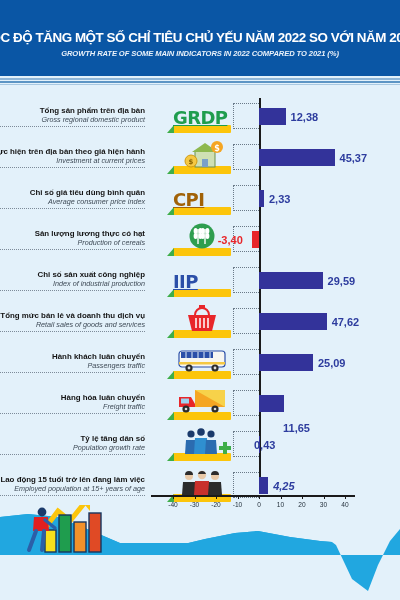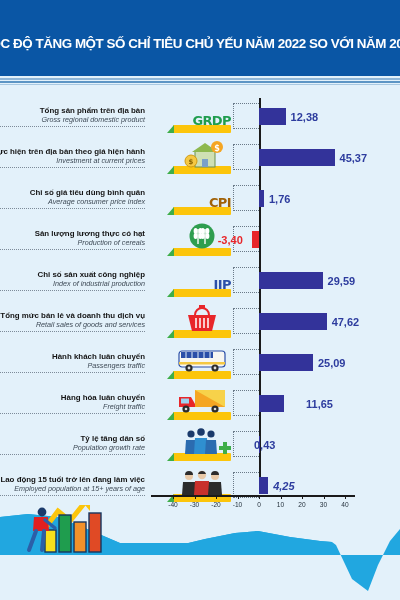--- a/index.html
+++ b/index.html
@@ -100,24 +100,25 @@
     border-style: solid;
     border-width: 0 0 8px 7px;
     border-color: transparent transparent #3fae49 transparent;
   }
   .icon-art {
     position: absolute; left: 0; bottom: 6px;
     width: 58px; height: 28px;
   }
   .icon-text {
     position: absolute; left: 0; bottom: 5px; width: 58px;
-    text-align: right;
-    font-size: 13px; font-weight: bold;
+    text-align: left;
+    font-size: 18px; font-weight: bold;
     letter-spacing: -0.6px;
     font-family: "DejaVu Sans", sans-serif;
+    text-decoration: underline;
   }
   
   .connector {
     position: absolute;
     top: 7px; height: 26px;
     border-top: 1px dotted #6a7a88;
     border-bottom: 1px dotted #6a7a88;
     border-left: 1px dotted #6a7a88;
   }
   
@@ -170,20 +171,21 @@
   .r8 { top: 332px; }
   .r9 { top: 373px; }
 </style>
 </head>
 <body>
 
 <div id="page">
 
   <div class="header">
     <div class="title-main">TỐC ĐỘ TĂNG MỘT SỐ CHỈ TIÊU CHỦ YẾU NĂM 2022 SO VỚI NĂM 2021</div>
+    <div class="title-sub">GROWTH RATE OF SOME MAIN INDICATORS IN 2022 COMPARED TO 2021 (%)</div>
   </div>
   <div class="rule-a"></div>
   <div class="rule-b"></div>
   <div class="rule-c"></div>
 
   <div class="chart" id="chart">
     <div class="axis-line"></div>
   <div class="row r0">
         <div class="labels">
           <div class="lbl-vi">Tổng sản phẩm trên địa bàn</div>
@@ -222,21 +224,21 @@
         <div class="labels">
           <div class="lbl-vi">Chỉ số giá tiêu dùng bình quân</div>
           <div class="lbl-en">Average consumer price index</div>
         </div>
         <div class="icon-wrap">
           <div class="icon-base"></div>
           <div class="icon-text" style="color: #a16207;">CPI</div>
         </div>
         <div class="connector" style="left: 233px; width: 26px;"></div>
         <div class="bar" style="top: 12px; left: 259px; width: 5.0095px;"></div>
-        <div class="value" style="left: 269.01px;">1,76</div>
+        <div class="value" style="left: 269.01px;">2,33</div>
       </div>
       <div class="row r3">
         <div class="labels">
           <div class="lbl-vi">Sản lượng lương thực có hạt</div>
           <div class="lbl-en">Production of cereals</div>
         </div>
         <div class="icon-wrap">
           <div class="icon-base"></div>
           <div class="icon-art"><svg viewBox="0 0 58 28" width="58" height="28">
         <circle cx="29" cy="14" r="12.5" fill="#2e9e4f"></circle>
@@ -322,21 +324,21 @@
         <path d="M6,11 L18,11 L22,18 L22,21 L6,21 Z" fill="#e8262a"></path>
         <rect x="8" y="12.5" width="8" height="5" fill="#9fd2f0"></rect>
         <circle cx="13" cy="23" r="3.6" fill="#2b2b2b"></circle>
         <circle cx="42" cy="23" r="3.6" fill="#2b2b2b"></circle>
         <circle cx="13" cy="23" r="1.3" fill="#ddd"></circle>
         <circle cx="42" cy="23" r="1.3" fill="#ddd"></circle>
       </svg></div>
         </div>
         <div class="connector" style="left: 233px; width: 26px;"></div>
         <div class="bar" style="top: 12px; left: 259px; width: 25.0475px;"></div>
-        <div class="value" style="left: 306px;">11,65</div>
+        <div class="value" style="left: 283px; margin-top: 24px;">11,65</div>
       </div>
       <div class="row r8">
         <div class="labels">
           <div class="lbl-vi">Tỷ lệ tăng dân số</div>
           <div class="lbl-en">Population growth rate</div>
         </div>
         <div class="icon-wrap">
           <div class="icon-base"></div>
           <div class="icon-art"><svg viewBox="0 0 58 28" width="58" height="28">
         <circle cx="18" cy="7" r="3.6" fill="#1a3a6b"></circle>

